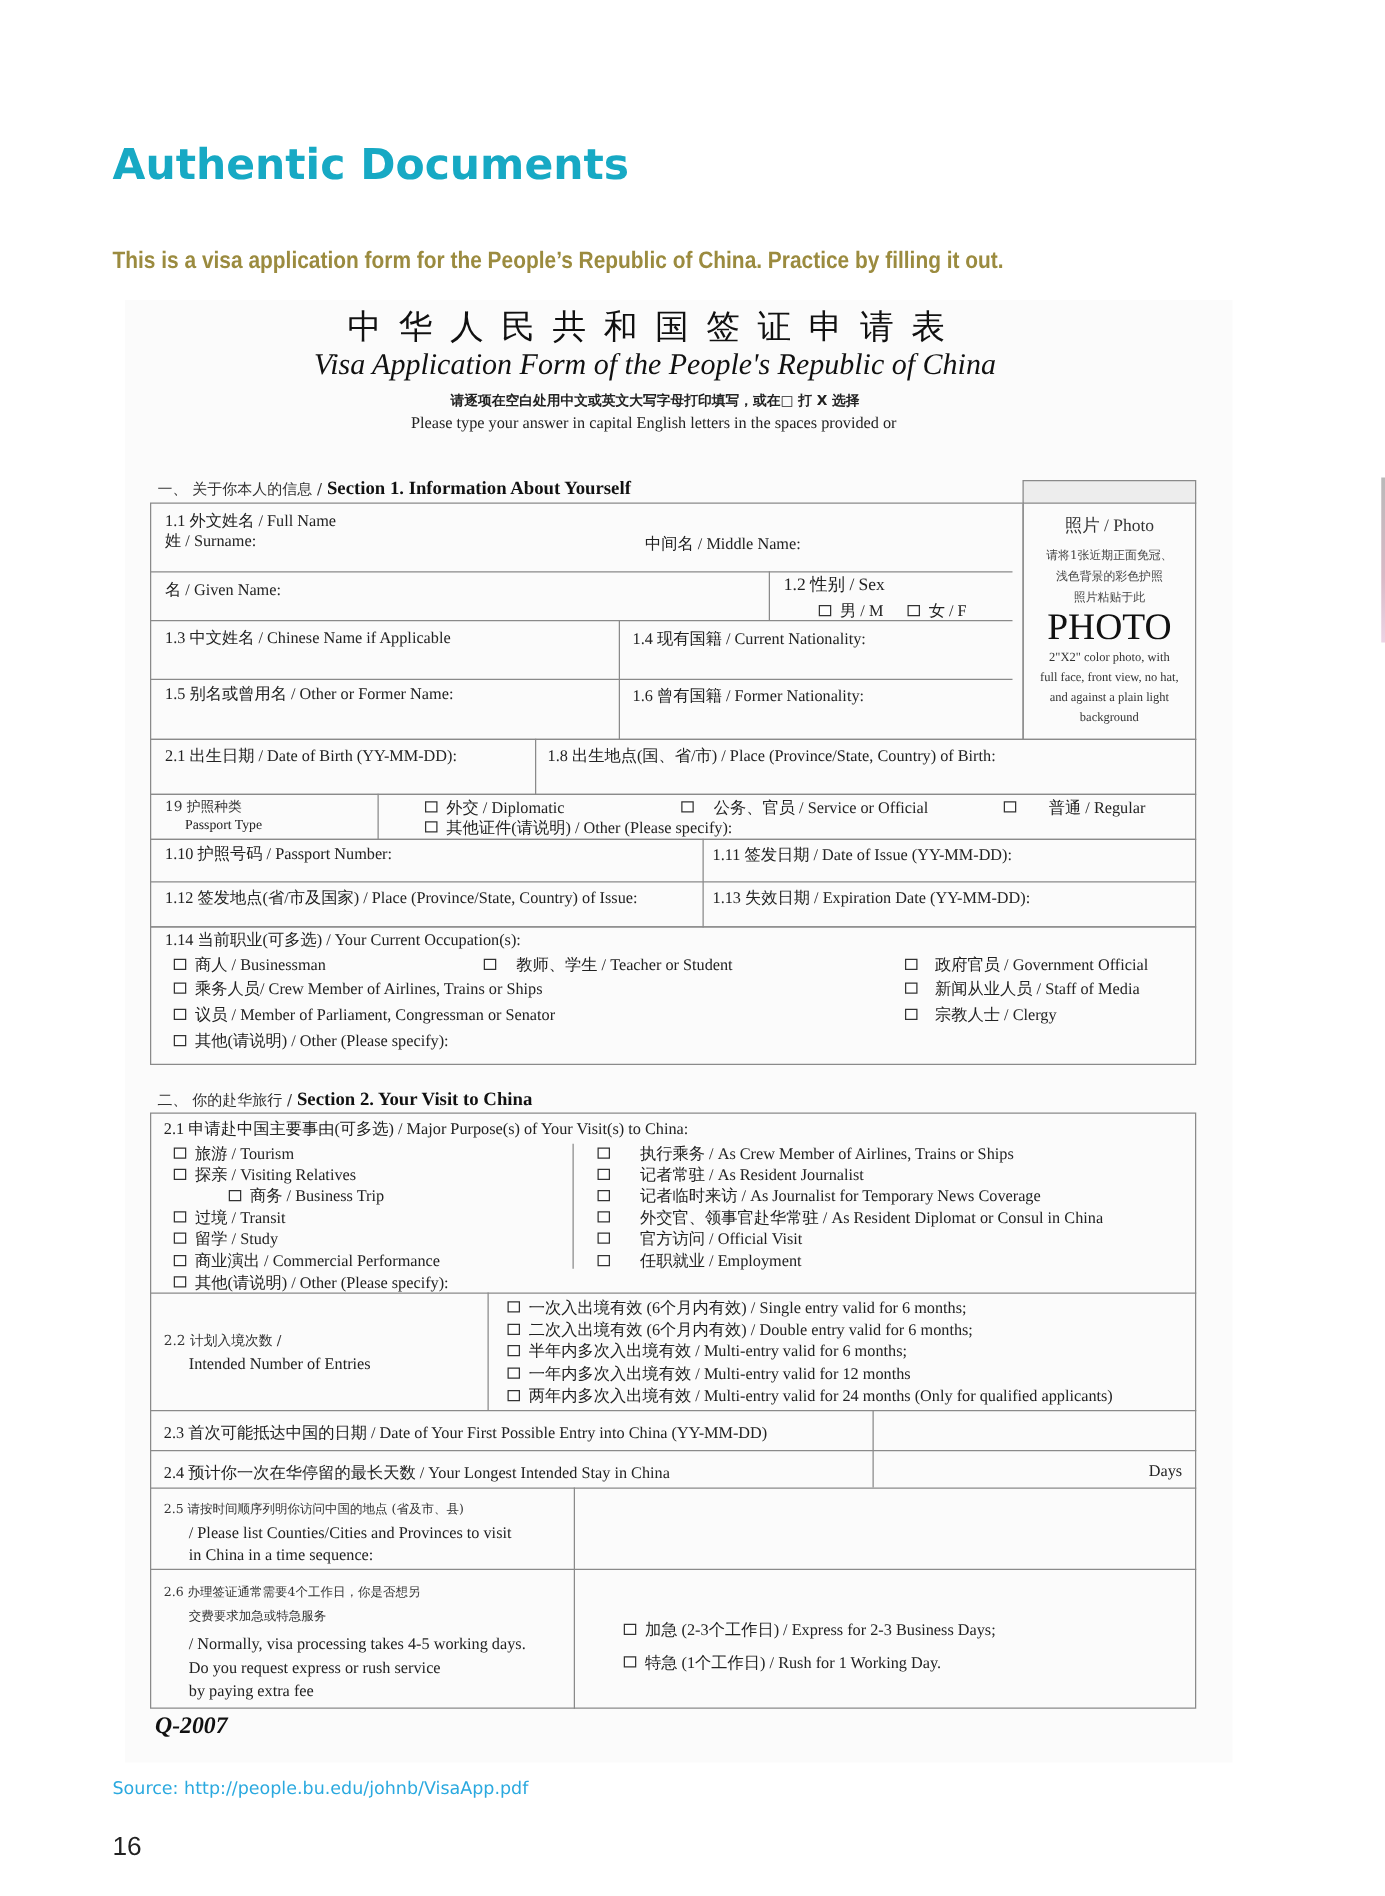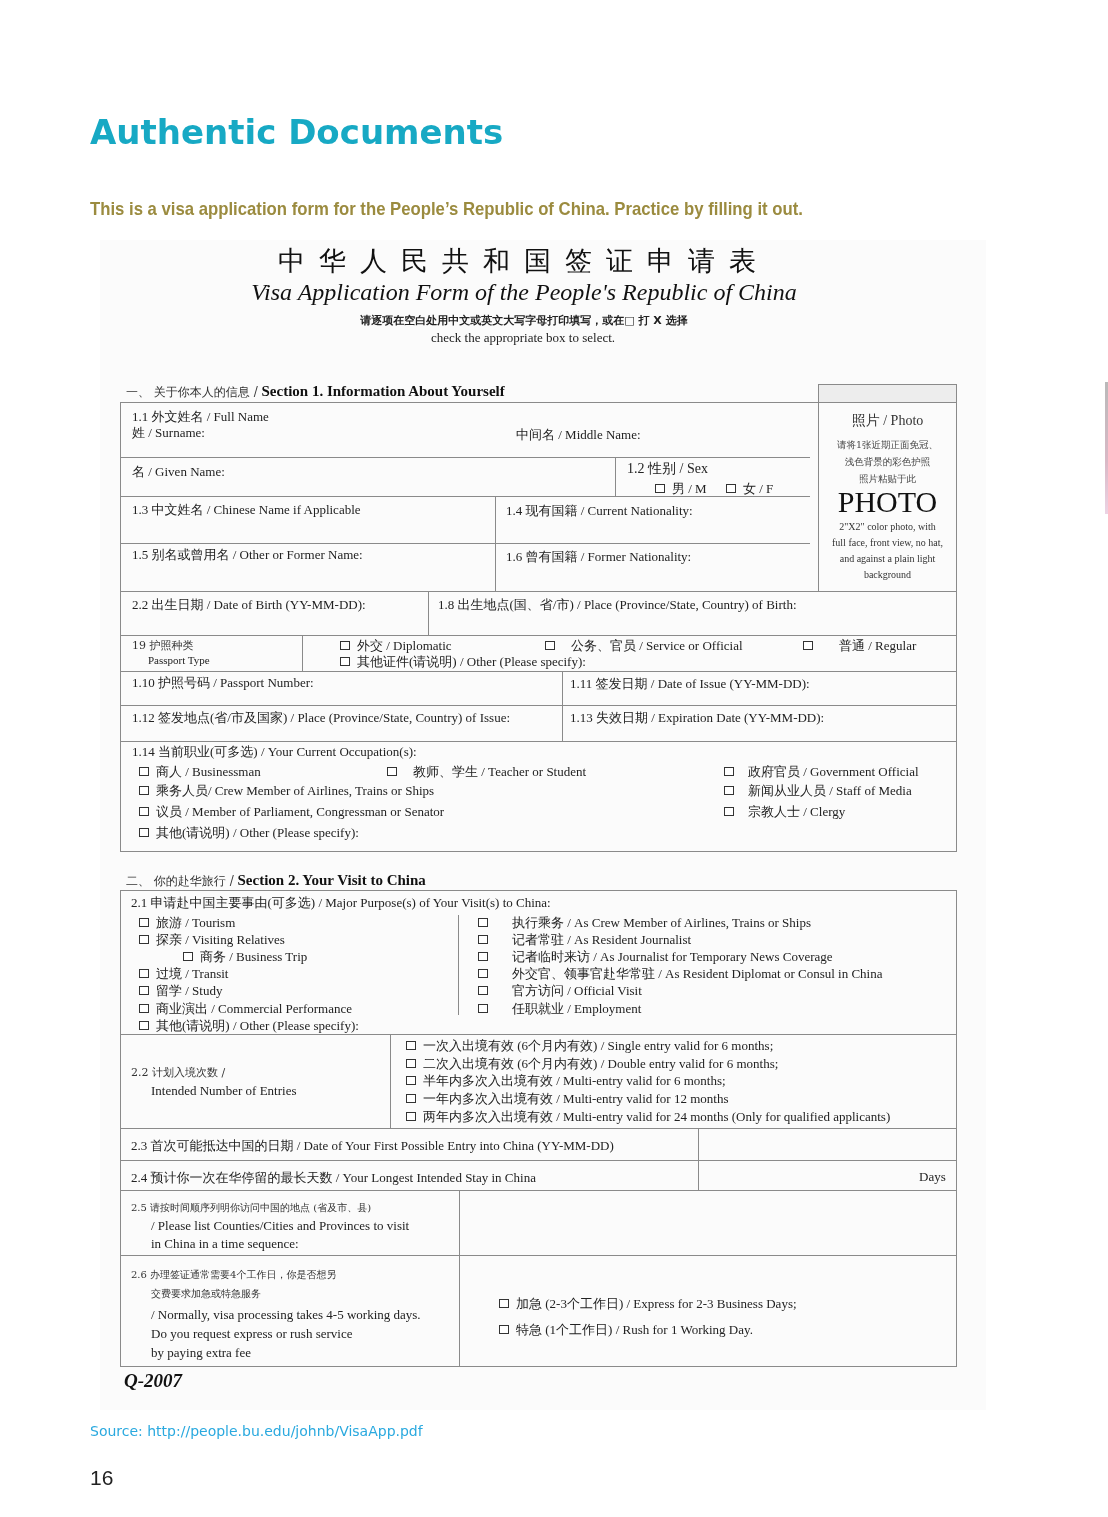--- a/index.html
+++ b/index.html
@@ -37,21 +37,21 @@
 <div class="form-bg"></div>
 <div class="right-stripe"></div>
 
 <h1 class="page-title">Authentic Documents</h1>
 <div class="intro">This is a visa application form for the People’s Republic of China. Practice by filling it out.</div>
 
 <div class="form-title-cn">中华人民共和国签证申请表</div>
 <div class="form-title-en">Visa Application Form of the People's Republic of China</div>
 <div class="form-instr-cn">请逐项在空白处用中文或英文大写字母打印填写，或在□ 打 X 选择</div>
 <div class="form-instr-en">
-  <div>check the appropriate box to select.</div>
+  <div>Please type your answer in capital English letters in the spaces provided or</div>
 </div>
 
 <div class="section-head" style="left:126px; top:383px;">
   <span class="cn">一、 关于你本人的信息 / </span><span class="en">Section 1. Information About Yourself</span>
 </div>
 
 <div class="box" style="left:120px; top:402px; width:699px; height:190px;"></div>
 <div class="photo-top"></div>
 <div class="photo-box">
   <div class="photo-label">照片 / Photo</div>
@@ -84,21 +84,21 @@
   <span><span class="cb"></span><span>男 / M</span></span>
   <span style="margin-left:16px;"><span class="cb"></span><span>女 / F</span></span>
 </div>
 <div class="t" style="left:132px; top:502px;">1.3 中文姓名 / Chinese Name if Applicable</div>
 <div class="t" style="left:506px; top:503px;">1.4 现有国籍 / Current Nationality:</div>
 <div class="t" style="left:132px; top:547px;">1.5 别名或曾用名 / Other or Former Name:</div>
 <div class="t" style="left:506px; top:549px;">1.6 曾有国籍 / Former Nationality:</div>
 
 <div class="box" style="left:120px; top:591px; width:837px; height:45px;"></div>
 <div class="vl" style="left:428px; top:591px; height:45px;"></div>
-<div class="t" style="left:132px; top:597px;">2.2 出生日期 / Date of Birth (YY-MM-DD):</div>
+<div class="t" style="left:132px; top:597px;">2.1 出生日期 / Date of Birth (YY-MM-DD):</div>
 <div class="t" style="left:438px; top:597px;">1.8 出生地点(国、省/市) / Place (Province/State, Country) of Birth:</div>
 
 <div class="box" style="left:120px; top:635px; width:837px; height:37px;"></div>
 <div class="vl" style="left:302px; top:635px; height:37px;"></div>
 <div class="t" style="left:132px; top:639px; font-size:11px; line-height:14px;">
   <div class="cn">19 护照种类</div>
   <div style="padding-left:16px;">Passport Type</div>
 </div>
 <div class="t" style="left:340px; top:638px;"><span class="cb"></span><span>外交 / Diplomatic</span></div>
 <div class="t" style="left:545px; top:638px;"><span class="cb" style="margin-right:16px;"></span><span>公务、官员 / Service or Official</span></div>

